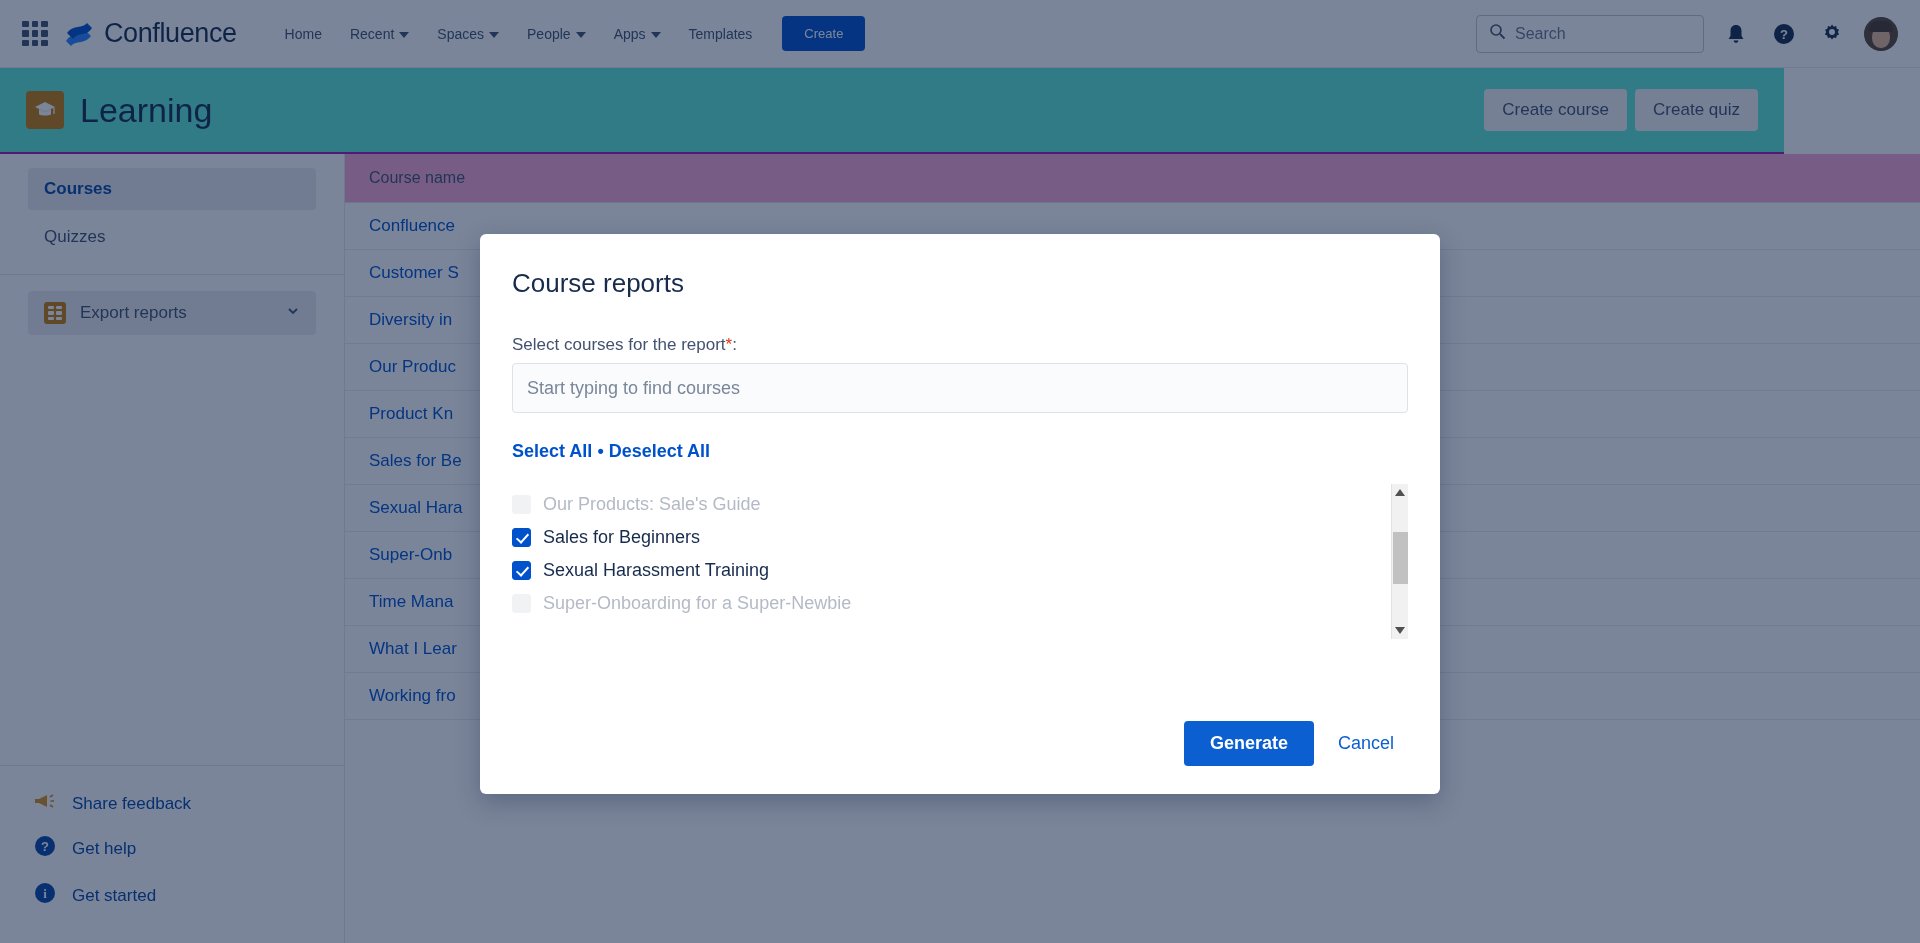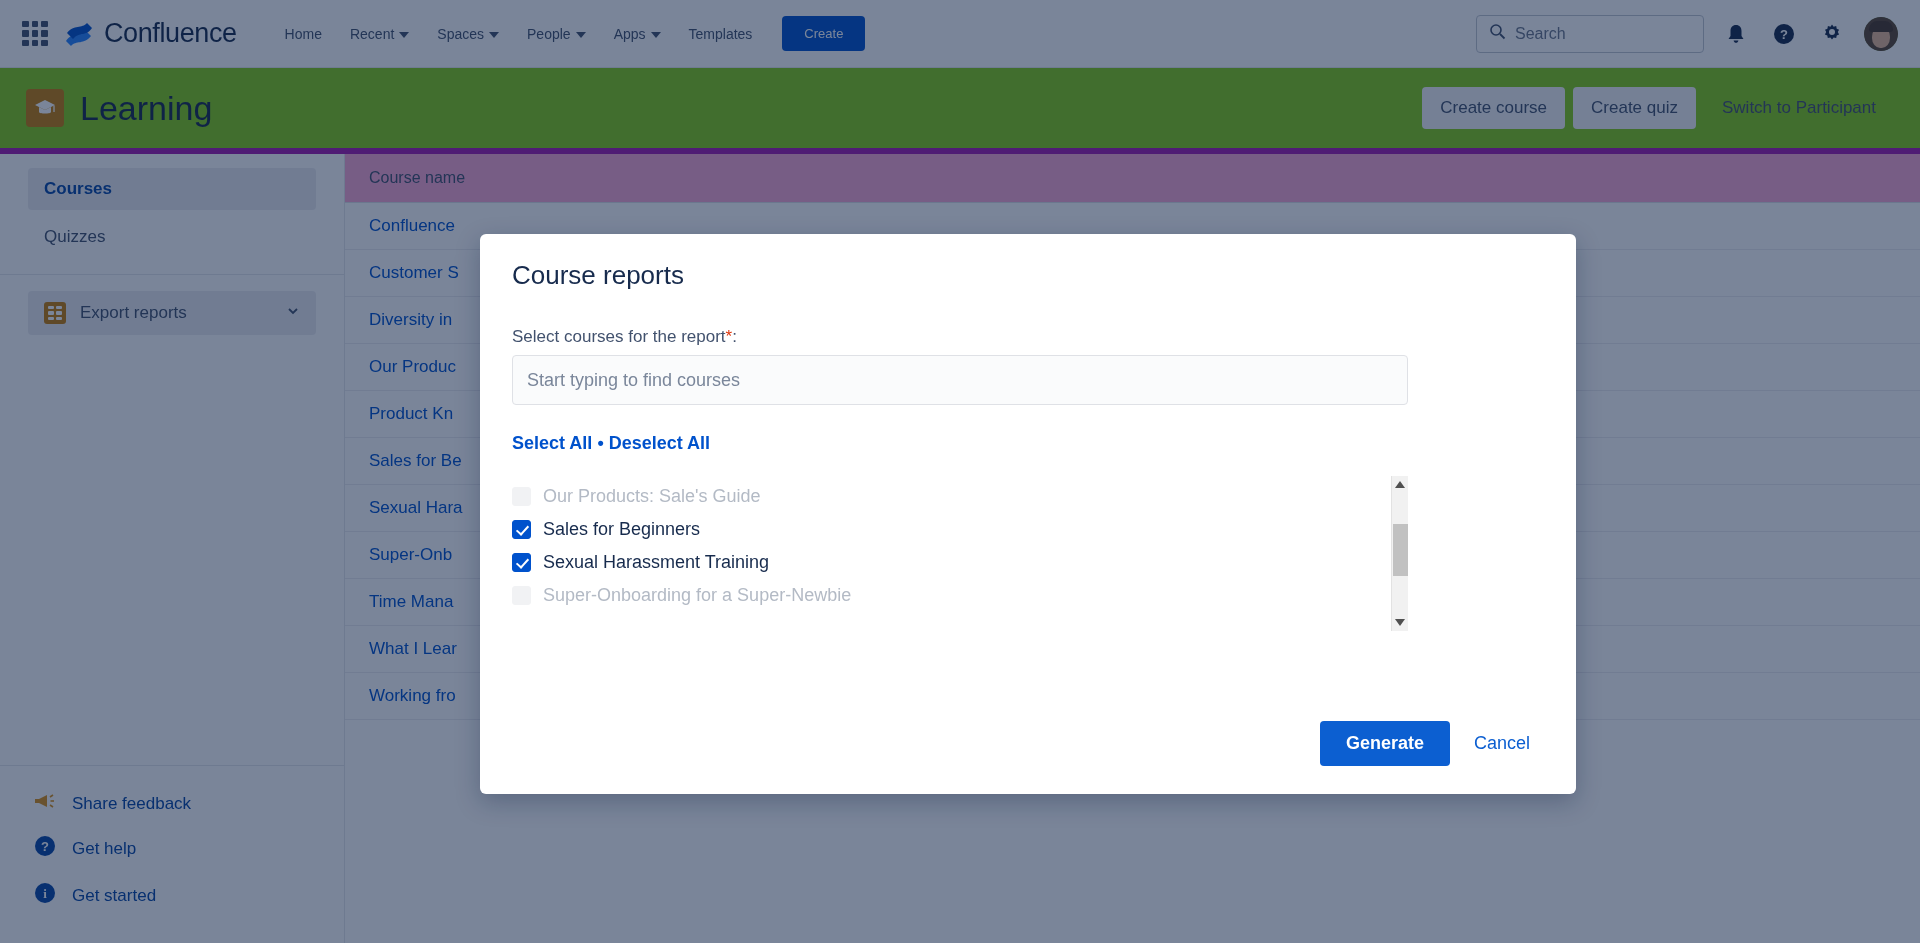--- a/index.html
+++ b/index.html
@@ -53,23 +53,23 @@
     background: #7a8b5a; position: relative; cursor: pointer; flex: none;
   }
   .avatar .hair { position: absolute; inset: 0; background: #5d4633; border-radius: 50%; }
   .avatar .face { position: absolute; left: 8px; top: 9px; width: 18px; height: 22px;
     background: #e6b894; border-radius: 50% 50% 45% 45%; }
   .avatar .fringe { position: absolute; left: 5px; top: 4px; width: 24px; height: 11px;
     background: #4a3728; border-radius: 12px 12px 4px 4px; }
 
   
   .space-header {
-    position: absolute; top: 68px; left: 0; width: 1920px; height: 86px;
-    background: #84cc16; display: flex; align-items: center; padding: 0 26px;
-    border-bottom: 6px solid #a21caf;
+    position: absolute; top: 68px; left: 0; width: 1784px; height: 86px;
+    background: #5eead4; display: flex; align-items: center; padding: 0 26px;
+    border-bottom: 2px solid #a21caf;
   }
   .space-logo {
     width: 38px; height: 38px; background: #c47d0a; border-radius: 4px;
     display: flex; align-items: center; justify-content: center; margin-right: 16px; flex: none;
   }
   .space-title { font-size: 34px; color: #172b4d; }
   .space-actions { margin-left: auto; display: flex; align-items: center; gap: 8px; }
   .ghost-btn {
     font-size: 17px; color: #42526e; padding: 11px 18px; border-radius: 4px;
     background: #f4f5f7; cursor: pointer; border: none; font-family: inherit; white-space: nowrap;
@@ -115,24 +115,24 @@
     font-size: 17px; color: #0052cc; padding: 13px 24px;
     border-bottom: 1px solid #ebecf0; white-space: nowrap; overflow: hidden;
     text-overflow: ellipsis; cursor: pointer;
   }
 
   
   #dim { position: absolute; inset: 0; background: rgba(9,30,66,0.54); }
 
   
   .modal {
-    position: absolute; left: 480px; top: 234px; width: 1096px; height: 560px;
+    position: absolute; left: 480px; top: 234px; width: 960px; height: 560px;
     background: #ffffff; border-radius: 6px;
     box-shadow: 0 8px 24px rgba(9,30,66,0.28);
-    padding: 26px 32px 0 32px;
+    padding: 34px 32px 0 32px;
   }
   .modal-title { font-size: 26px; color: #172b4d; margin-bottom: 36px; }
   .field-label { font-size: 17px; color: #42526e; margin-bottom: 8px; }
   .req { color: #de350b; }
   .text-input {
     width: 896px; height: 50px; background: #fafbfc;
     border: 1px solid #dfe1e6; border-radius: 4px;
     font-size: 18px; color: #7a869a; padding: 0 14px;
     font-family: inherit; outline: none;
   }
@@ -278,21 +278,20 @@
       <svg width="24" height="24" viewBox="0 0 24 24">
         <path d="M12 4 L22 9 L12 14 L2 9 Z" fill="#ffffff"></path>
         <path d="M6 11 L6 16 C6 18, 18 18, 18 16 L18 11 L12 14 Z" fill="#ffffff"></path>
         <line x1="21" y1="9.5" x2="21" y2="16" stroke="#ffffff" stroke-width="1.3"></line>
       </svg>
     </div>
     <div class="space-title">Learning</div>
     <div class="space-actions">
       <button class="ghost-btn">Create course</button>
       <button class="ghost-btn">Create quiz</button>
-      <button class="ghost-btn plain">Switch to Participant</button>
     </div>
   </div>
 
   <div class="sidebar">
     <div style="height:14px"></div>
     <div class="side-item selected">
       <span>Courses</span>
     </div>
     <div style="height:6px"></div>
     <div class="side-item">

